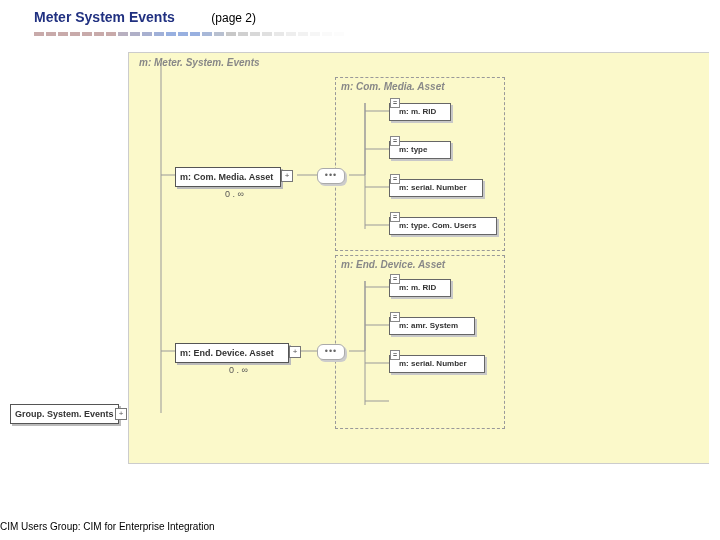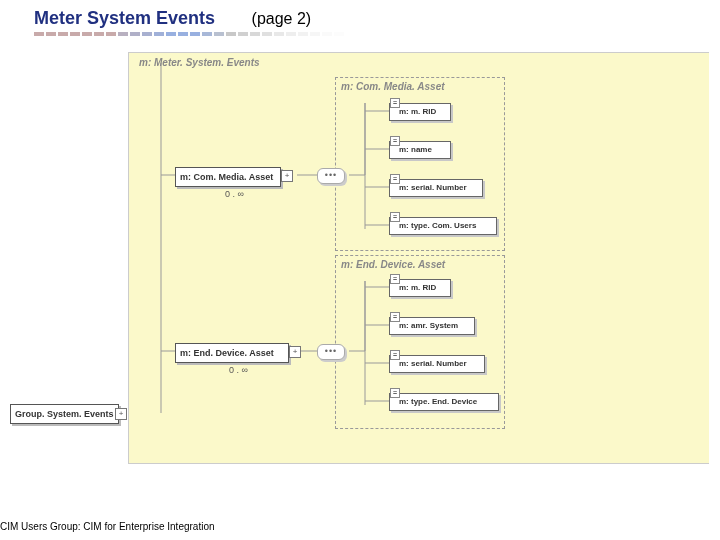--- a/index.html
+++ b/index.html
@@ -10,27 +10,27 @@
     font-family: Arial, sans-serif;
     background: #fff;
     position: relative;
     overflow: hidden;
   }
   .header {
     padding: 8px 0 6px 34px;
     position: relative;
   }
   .title {
-    font-size: 18px;
+    font-size: 14px;
     font-weight: bold;
     color: #203080;
     display: inline;
   }
   .page-label {
-    font-size: 16px;
+    font-size: 12px;
     color: #000;
     font-weight: normal;
     padding-left: 32px;
   }
   .dashed-underline {
     position: absolute;
     left: 34px;
     top: 32px;
     width: 360px;
     height: 4px;
@@ -228,32 +228,31 @@
 
   <div class="dashed-group" style="left:206px; top:24px; width:168px; height:172px;"></div>
   <div class="schema-root-label" style="left:212px; top:28px;">m: Com. Media. Asset</div>
 
   <div class="node-box" style="left:46px; top:114px; width:96px;">m: Com. Media. Asset</div>
   <div class="small-handle" style="left:152px; top:117px;">+</div>
   <div class="dots-box" style="left:188px; top:115px;">•••</div>
   <div class="occurrence" style="left:96px; top:136px;">0 . ∞</div>
 
   <div class="attr-box" style="left:260px; top:50px; width:48px;">m: m. RID</div>
-  <div class="attr-box" style="left:260px; top:88px; width:48px;">m: name</div>
+  <div class="attr-box" style="left:260px; top:88px; width:48px;">m: type</div>
   <div class="attr-box" style="left:260px; top:126px; width:80px;">m: serial. Number</div>
   <div class="attr-box" style="left:260px; top:164px; width:94px;">m: type. Com. Users</div>
 
   <div class="dashed-group" style="left:206px; top:202px; width:168px; height:172px;"></div>
   <div class="schema-root-label" style="left:212px; top:206px;">m: End. Device. Asset</div>
 
   <div class="node-box" style="left:46px; top:290px; width:104px;">m: End. Device. Asset</div>
   <div class="small-handle" style="left:160px; top:293px;">+</div>
   <div class="dots-box" style="left:188px; top:291px;">•••</div>
   <div class="occurrence" style="left:100px; top:312px;">0 . ∞</div>
 
   <div class="attr-box" style="left:260px; top:226px; width:48px;">m: m. RID</div>
   <div class="attr-box" style="left:260px; top:264px; width:72px;">m: amr. System</div>
   <div class="attr-box" style="left:260px; top:302px; width:82px;">m: serial. Number</div>
-  <div class="attr-box" style="left:260px; top:340px; width:96px;">m: type. End. Device</div>
 
 </div>
 
 <div class="footer">CIM Users Group: CIM for Enterprise Integration</div>
 
 </body></html>

